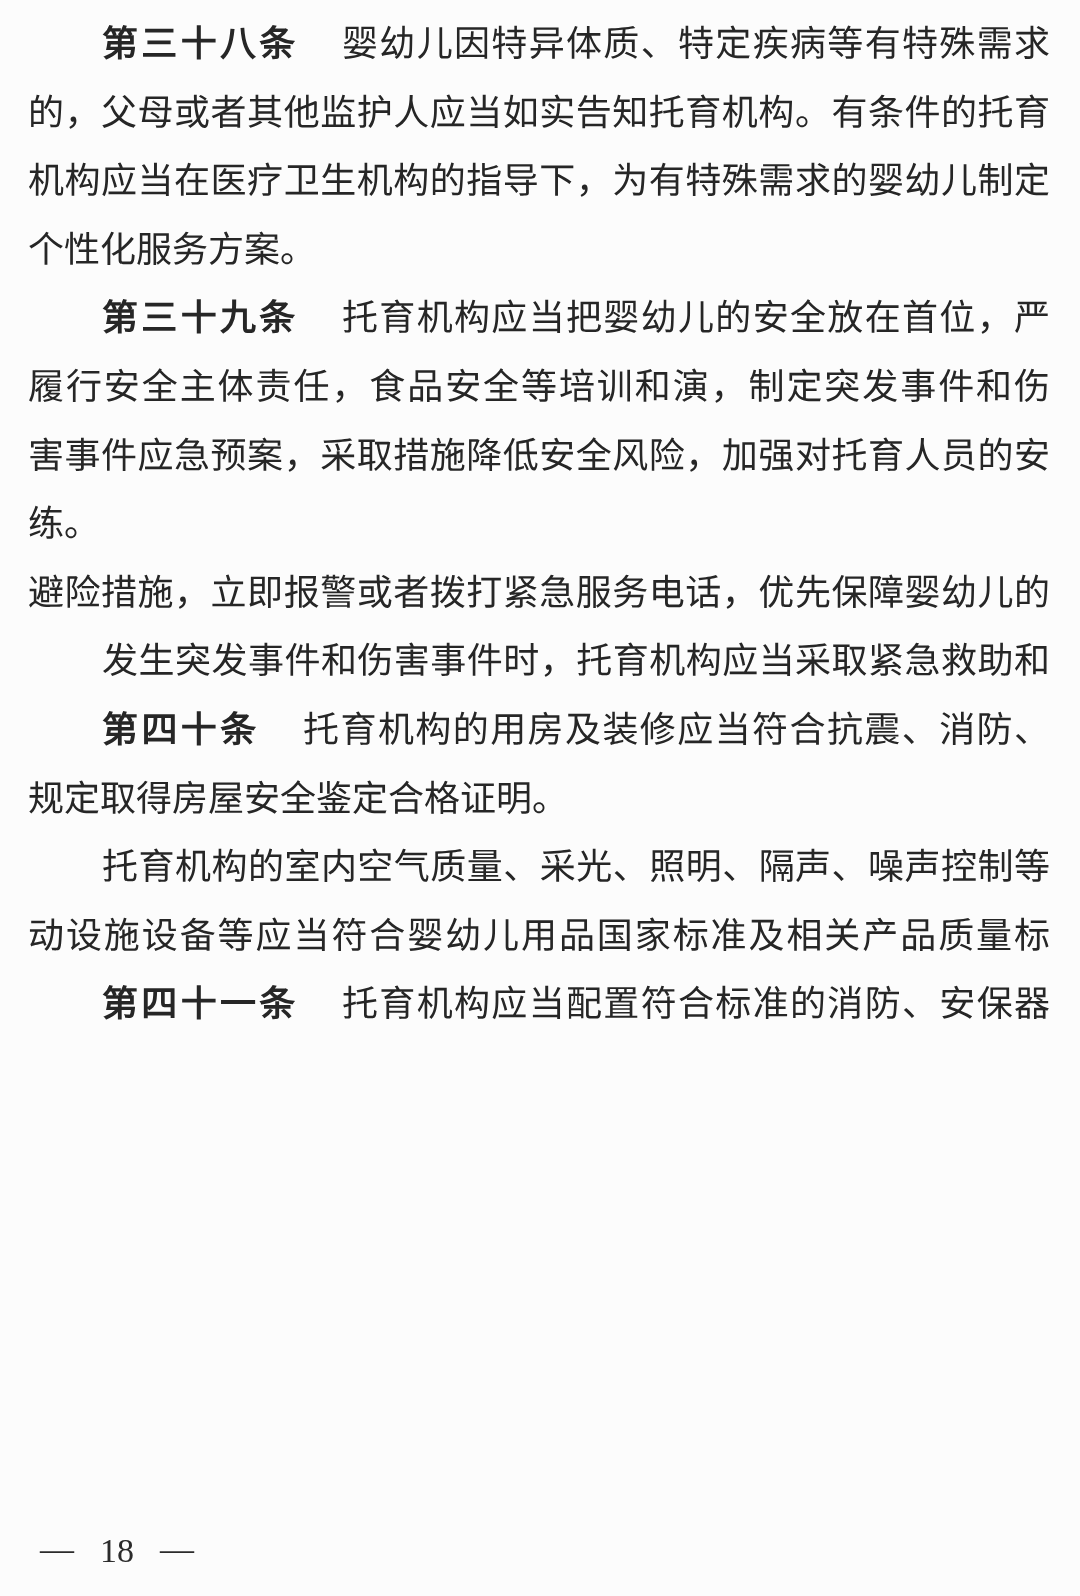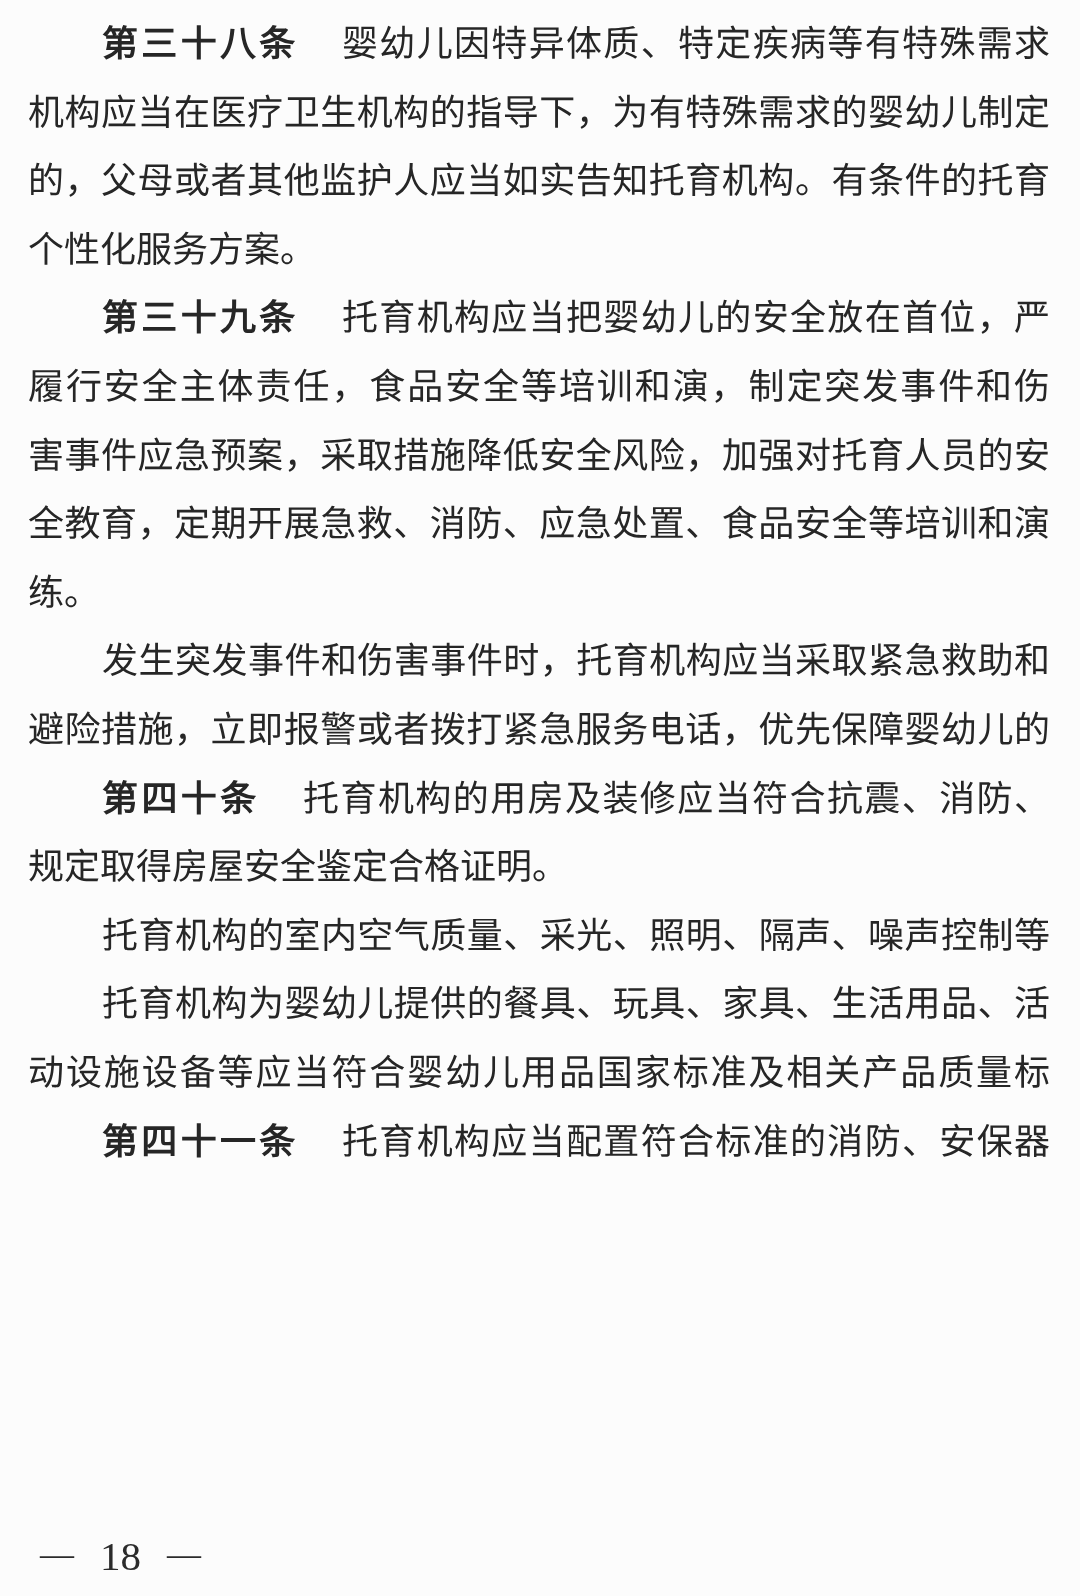--- a/index.html
+++ b/index.html
@@ -54,45 +54,43 @@
     align-items: center;
     gap: 26px;
     font-size: 36px;
     color: #2b2b2b;
   }
   .footer .dash {
     font-size: 34px;
     transform: translateY(-2px);
   }
   .footer .pagenum {
-    font-size: 41px;
+    font-size: 34px;
     font-family: "Liberation Serif", "DejaVu Serif", serif;
   }
 </style>
 </head>
 <body>
 
 <div class="page">
 
   <div class="doc-body">
       <div class="line indent justify"><span class="article-no">第三十八条</span><span class="heading-gap"></span><span class="body-text">婴幼儿因特异体质、特定疾病等有特殊需求</span></div>
+      <div class="line justify"><span class="body-text">的，父母或者其他监护人应当如实告知托育机构。有条件的托育</span></div>
       <div class="line justify"><span class="body-text">机构应当在医疗卫生机构的指导下，为有特殊需求的婴幼儿制定</span></div>
-      <div class="line justify"><span class="body-text">的，父母或者其他监护人应当如实告知托育机构。有条件的托育</span></div>
       <div class="line"><span class="body-text">个性化服务方案。</span></div>
       <div class="line indent justify"><span class="article-no">第三十九条</span><span class="heading-gap"></span><span class="body-text">托育机构应当把婴幼儿的安全放在首位，严格</span></div>
       <div class="line justify"><span class="body-text">履行安全主体责任，食品安全等培训和演，制定突发事件和伤</span></div>
       <div class="line justify"><span class="body-text">害事件应急预案，采取措施降低安全风险，加强对托育人员的安</span></div>
-      <div class="line justify"><span class="body-text">全教育，定期开展急救、消防、应急处置、食品安全等培训和演</span></div>
       <div class="line"><span class="body-text">练。</span></div>
+      <div class="line justify"><span class="body-text">避险措施，立即报警或者拨打紧急服务电话，优先保障婴幼儿的</span></div>
       <div class="line indent justify"><span class="body-text">发生突发事件和伤害事件时，托育机构应当采取紧急救助和</span></div>
-      <div class="line justify"><span class="body-text">避险措施，立即报警或者拨打紧急服务电话，优先保障婴幼儿的</span></div>
       <div class="line indent justify"><span class="article-no">第四十条</span><span class="heading-gap"></span><span class="body-text">托育机构的用房及装修应当符合抗震、消防、环</span></div>
       <div class="line"><span class="body-text">规定取得房屋安全鉴定合格证明。</span></div>
       <div class="line indent justify"><span class="body-text">托育机构的室内空气质量、采光、照明、隔声、噪声控制等</span></div>
-      <div class="line indent justify"><span class="body-text">托育机构为婴幼儿提供的餐具、玩具、家具、生活用品、活</span></div>
       <div class="line justify"><span class="body-text">动设施设备等应当符合婴幼儿用品国家标准及相关产品质量标</span></div>
       <div class="line indent justify"><span class="article-no">第四十一条</span><span class="heading-gap"></span><span class="body-text">托育机构应当配置符合标准的消防、安保器材</span></div>
     </div>
 
   <div class="footer">
     <span class="dash">—</span>
     <span class="pagenum">18</span>
     <span class="dash">—</span>
   </div>
 

